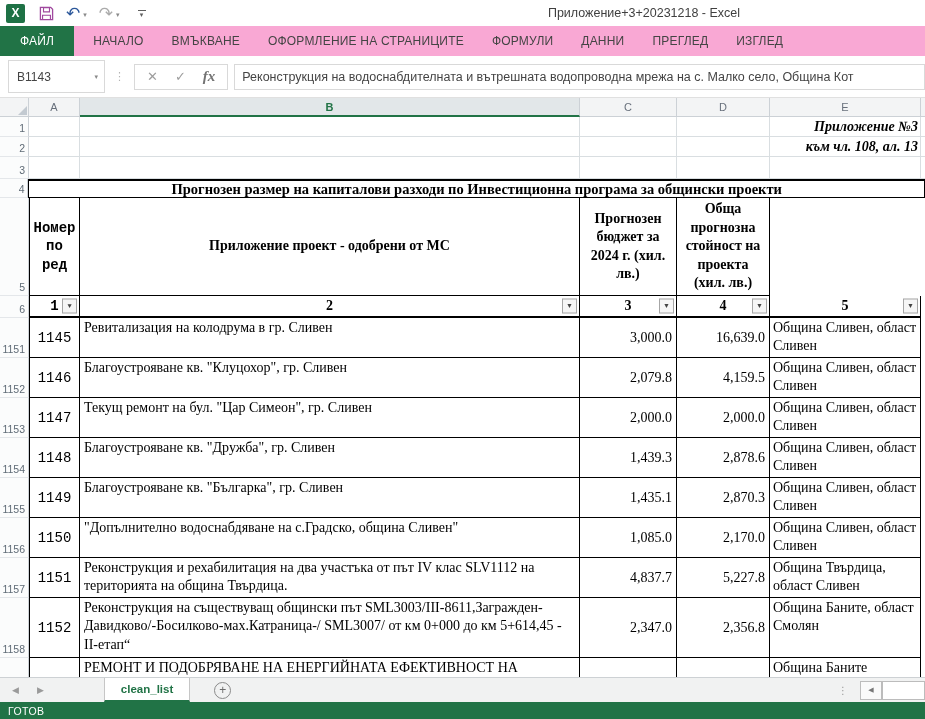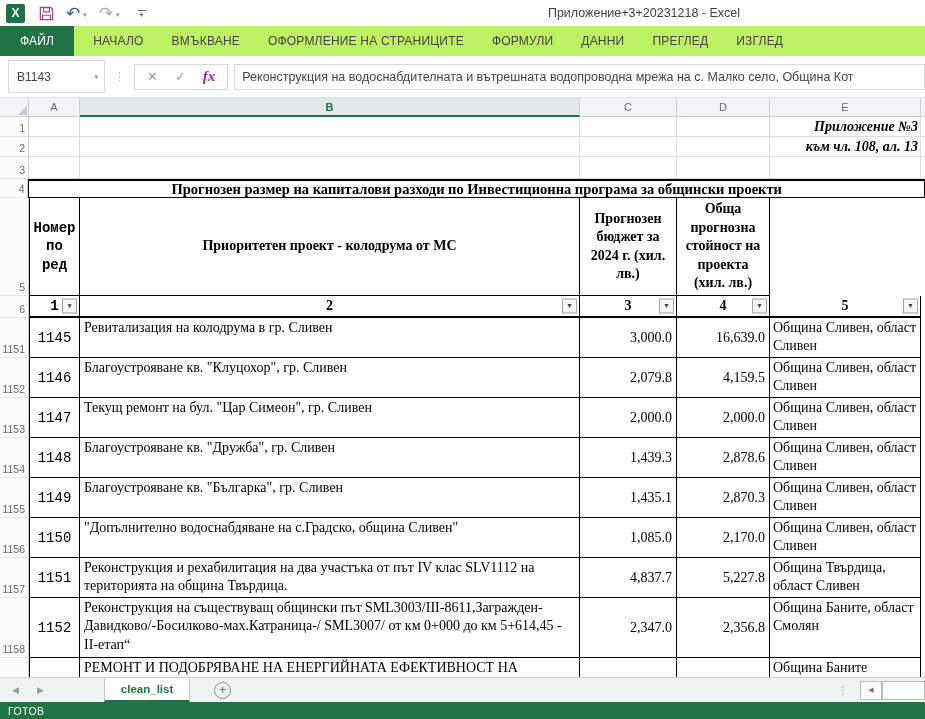--- a/index.html
+++ b/index.html
@@ -18,36 +18,36 @@
   .redo-glyph { font-size:17px; line-height:15px; color:#ababab; }
   .caret { font-size:7px; color:#8a8a8a; margin-left:3px; padding-bottom:2px; }
   .customize { display:flex; flex-direction:column; align-items:center; margin-left:6px; }
   .customize .bar { width:8px; border-top:1.5px solid #5f5f5f; margin-bottom:1px; }
   .customize .cv { font-size:7px; color:#5f5f5f; line-height:5px; }
   .title { position:absolute; left:644px; top:50%; transform:translate(-50%,-50%);
            font-size:12.5px; color:#3f3f3f; white-space:nowrap; }
 
   
   .ribbon { height:30px; flex:0 0 30px; display:flex; align-items:stretch; font-size:12px;
-            color:#444; background:#bef264; }
+            color:#444; background:#f9a8d4; }
   .rtab { display:flex; align-items:center; padding:0 14px; letter-spacing:.2px; }
   .rtab.file { background:#217346; color:#fff; padding:0 20px; margin-right:5px; }
 
   
   .fbar { height:42px; flex:0 0 42px; display:flex; align-items:center; padding-left:8px;
           background:#fff; border-bottom:1px solid #e0e0e0; }
   .namebox { width:97px; height:33px; border:1px solid #d9d9d9; display:flex; align-items:center;
              font-size:12px; color:#444; position:relative; padding-left:8px; background:#fff; }
   .nb-caret { position:absolute; right:6px; font-size:7px; color:#8a8a8a; }
   .fdots { color:#b3b3b3; margin:0 9px; font-size:11px; }
   .fbtns { height:26px; border:1px solid #d9d9d9; display:flex; align-items:center;
            padding:0 12px; background:#fff; }
   .fcancel, .fenter { color:#9d9d9d; font-size:13px; margin-right:17px; }
   .fx { font-style:italic; font-weight:bold; font-family:"Liberation Serif","DejaVu Serif",serif;
-        font-size:15px; color:#a21caf; }
+        font-size:15px; color:#737373; }
   .finput { flex:1; height:26px; border:1px solid #d9d9d9; margin-left:6px; display:flex;
             align-items:center; padding-left:7px; font-size:12.5px; color:#444;
             white-space:nowrap; overflow:hidden; background:#fff; }
 
   
   .grid { height:579px; flex:0 0 579px; overflow:hidden; background:#fff; }
   .chrow { display:flex; height:19px; }
   .corner { width:29px; background:#f3f4f5; border-right:1px solid #ccd1d6;
             border-bottom:1px solid #ccd1d6; position:relative; }
   .corner:after { content:""; position:absolute; right:1px; bottom:1px;
@@ -209,21 +209,21 @@
 
     <div class="row h19">
       <div class="rowhdr">4</div>
       <div class="tcell title-cell">Прогнозен размер на капиталови разходи по Инвестиционна програма за общински проекти</div>
       <div class="rest"></div>
     </div>
 
     <div class="row h98">
       <div class="rowhdr">5</div>
       <div class="tcell hcell w-a first">Номер по ред</div>
-      <div class="tcell hcell w-b">Приоритетен проект - колодрума от МС</div>
+      <div class="tcell hcell w-b">Приложение проект - одобрени от МС</div>
       <div class="tcell hcell w-c">Прогнозен бюджет за 2024 г. (хил. лв.)</div>
       <div class="tcell hcell w-d">Обща прогнозна стойност на проекта (хил. лв.)</div>
       <div class="rest"></div>
     </div>
 
     <div class="row h22">
       <div class="rowhdr">6</div>
       <div class="tcell fcell w-a first">
         <span>1</span>
         <div class="filter-btn">

